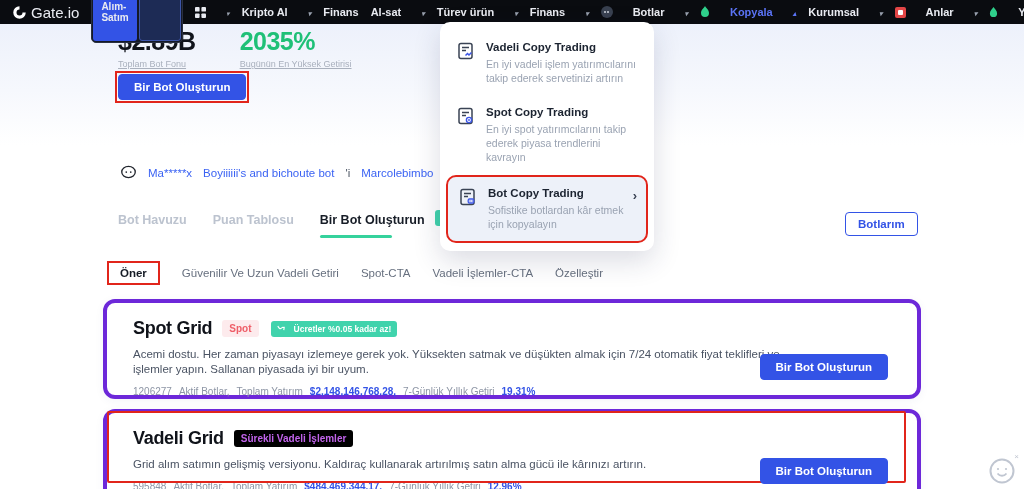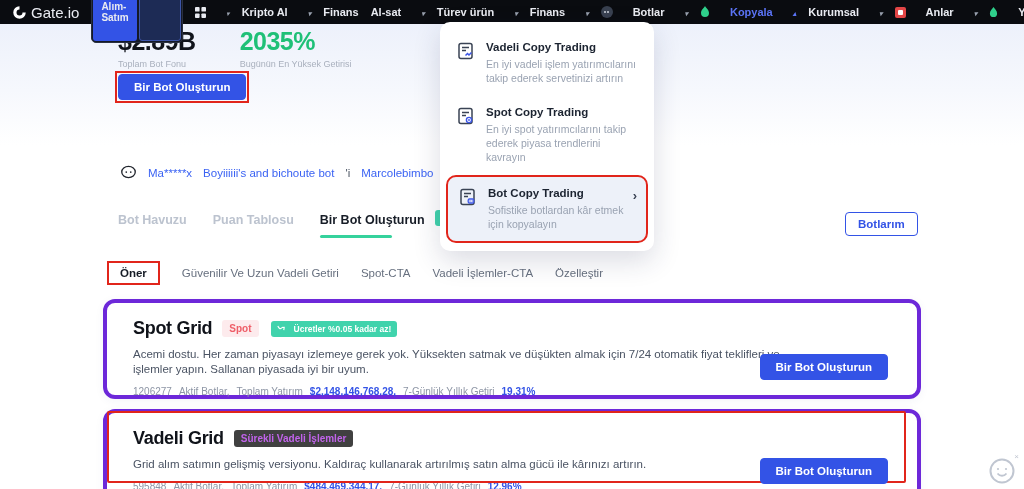--- a/index.html
+++ b/index.html
@@ -34,21 +34,21 @@
   .circ-bot { width:12px; height:12px; border-radius:50%; background:#394150; display:inline-flex;
               align-items:center; justify-content:center; gap:1px; }
   .circ-bot i { width:2px; height:2px; border-radius:50%; background:#cfd4dd; }
 
   
   .hero { position:absolute; top:24px; left:0; right:0; height:121px;
           background:linear-gradient(180deg,#edf1fb 0%,#f6f8fd 55%,#ffffff 100%); }
   .stats { position:absolute; left:118px; top:3px; display:flex; gap:44px; }
   .stat-value { font-size:25px; font-weight:800; color:#11141b; letter-spacing:-0.5px; }
   .stat-value.green { color:#1fc077; }
-  .stat-label { font-size:9px; color:#a9b0bd; margin-top:3px; }
+  .stat-label { font-size:9px; color:#a9b0bd; margin-top:3px;text-decoration:underline; }
   .hero-buttons { position:absolute; left:115px; top:47px; display:flex; align-items:center; gap:18px; }
   .btn { font-size:11.5px; font-weight:700; border-radius:4px; padding:6px 15px; cursor:pointer;
          font-family:"Liberation Sans",sans-serif; }
   .btn-primary { background:#3353e6; color:#fff; border:1px solid #3353e6; }
   .btn-outline { background:#fff; color:#3353e6; border:1px solid #3353e6; }
   .red-box { border:2px solid #e1251b; padding:1px; display:inline-block; line-height:0; }
 
   
   .dropdown { position:absolute; left:440px; top:22px; width:214px; background:#fff;
               border-radius:10px; box-shadow:0 10px 28px rgba(30,40,80,.16); padding:8px 0 10px;
@@ -89,21 +89,21 @@
 
   
   .card { position:absolute; left:103px; width:818px; background:#fff; border:4px solid #6d28d9;
           border-radius:12px; box-shadow:0 2px 10px rgba(40,60,110,.05); padding:15px 26px; }
   .card1 { top:299px; height:100px; }
   .card2 { top:409px; height:100px; }
   .card-head { display:flex; align-items:center; gap:10px; }
   .card-title { font-size:18px; font-weight:800; color:#10131a; letter-spacing:-0.3px; }
   .pill { font-size:10px; font-weight:700; padding:3px 7px; border-radius:3px; }
   .pill-spot { background:#fdebed; color:#ef5e68; }
-  .pill-purple { background:#404040; color:#c163ea; }
+  .pill-purple { background:#000000; color:#c163ea; }
   .card-desc { margin-top:8px; font-size:11.5px; color:#4a5363; line-height:15px; max-width:658px; }
   .cstats { margin-top:9px; font-size:10px; display:flex; gap:7px; flex-wrap:nowrap; }
   .g { color:#8d95a5; } .b { color:#3353e6; font-weight:700; }
   .card-btn { position:absolute; right:29px; }
   .card1 .card-btn { top:51px; }
   .card2 .card-btn { top:45px; }
   .annotation-card { position:absolute; left:0; top:-2px; width:799px; height:72px;
                      border:2px solid #e1251b; border-radius:2px; pointer-events:none; }
 
   

